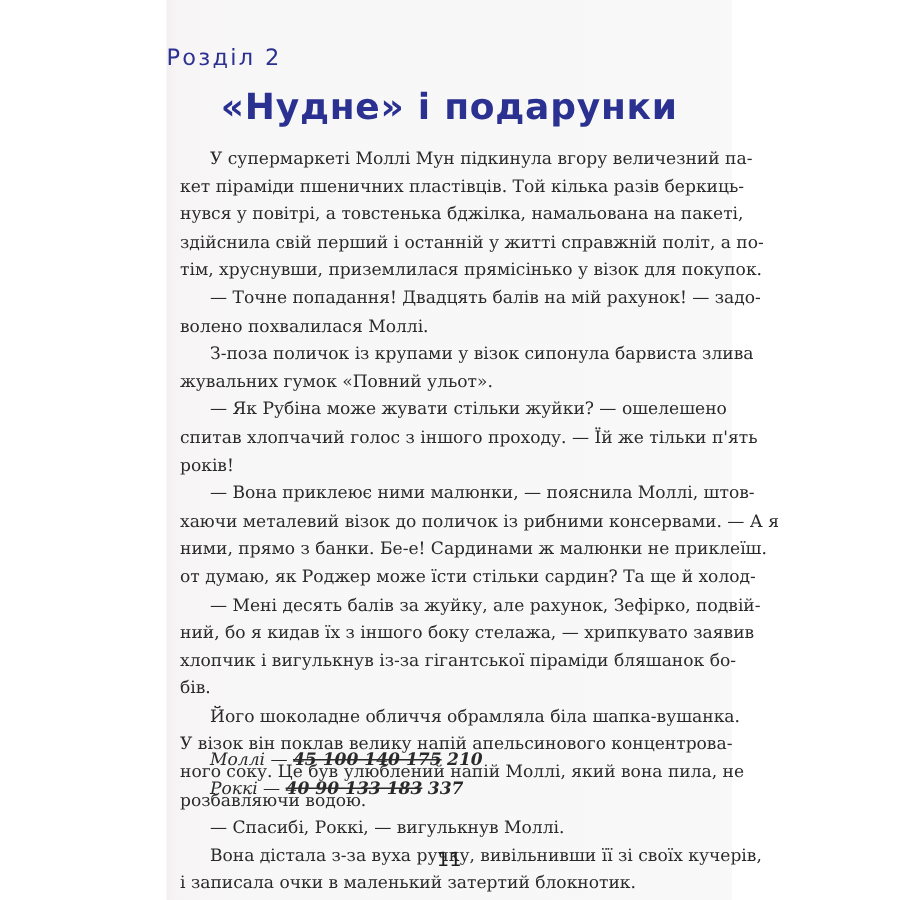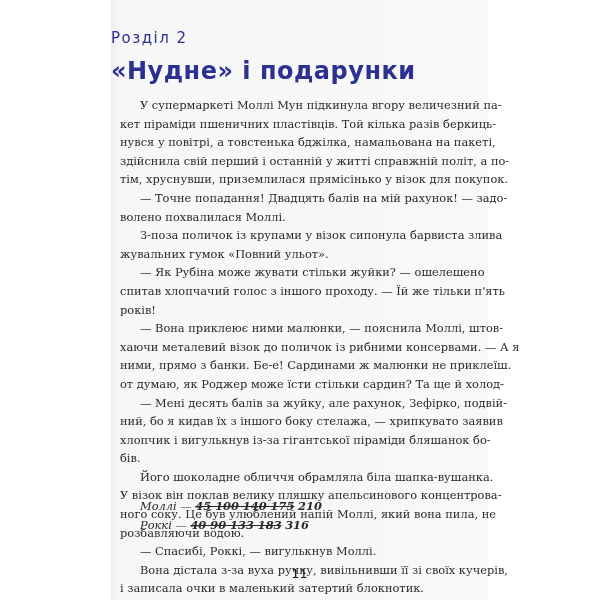--- a/index.html
+++ b/index.html
@@ -27,21 +27,21 @@
       font-family: "DejaVu Sans", sans-serif;
       font-size: 15px;
       letter-spacing: 1.5px;
       color: #2b3190;
     }
     .chapter-title {
       position: absolute;
       left: 0;
       top: 57px;
       width: 377px;
-      text-align: left;
+      text-align: center;
       font-family: "DejaVu Sans", sans-serif;
       font-weight: bold;
       font-size: 24px;
       letter-spacing: 0.5px;
       color: #2b3190;
     }
     .body-text {
       position: absolute;
       left: 9px;
       top: 96px;
@@ -110,35 +110,35 @@
       <span class="line last">років!</span>
       <span class="line indent">— Вона приклеює ними малюнки, — пояснила Моллі, штов-</span>
       <span class="line">хаючи металевий візок до поличок із рибними консервами. — А я</span>
       <span class="line last">ними, прямо з банки. Бе-е! Сардинами ж малюнки не приклеїш.</span>
       <span class="line">от думаю, як Роджер може їсти стільки сардин? Та ще й холод-</span>
       <span class="line indent">— Мені десять балів за жуйку, але рахунок, Зефірко, подвій-</span>
       <span class="line">ний, бо я кидав їх з іншого боку стелажа, — хрипкувато заявив</span>
       <span class="line">хлопчик і вигулькнув із-за гігантської піраміди бляшанок бо-</span>
       <span class="line last">бів.</span>
       <span class="line indent">Його шоколадне обличчя обрамляла біла шапка-вушанка.</span>
-      <span class="line">У візок він поклав велику пляшку апельсинового концентрова-</span>
+      <span class="line">У візок він поклав велику напій апельсинового концентрова-</span>
       <span class="line">ного соку. Це був улюблений напій Моллі, який вона пила, не</span>
       <span class="line last">розбавляючи водою.</span>
       <span class="line indent last">— Спасибі, Роккі, — вигулькнув Моллі.</span>
       <span class="line indent">Вона дістала з-за вуха ручку, вивільнивши її зі своїх кучерів,</span>
       <span class="line last">і записала очки в маленький затертий блокнотик.</span>
     </div>
 
   <div class="scores">
     <div>
       <span>Моллі —</span>
       <b><span class="struck">45 100 140 175</span></b>
       <b><span>210</span></b>
     </div>
     <div>
       <span>Роккі —</span>
       <b><span class="struck">40 90 133 183</span></b>
-      <b><span>316</span></b>
+      <b><span>337</span></b>
     </div>
   </div>
 
   <div class="page-number">11</div>
 </div>
 
 </body></html>

